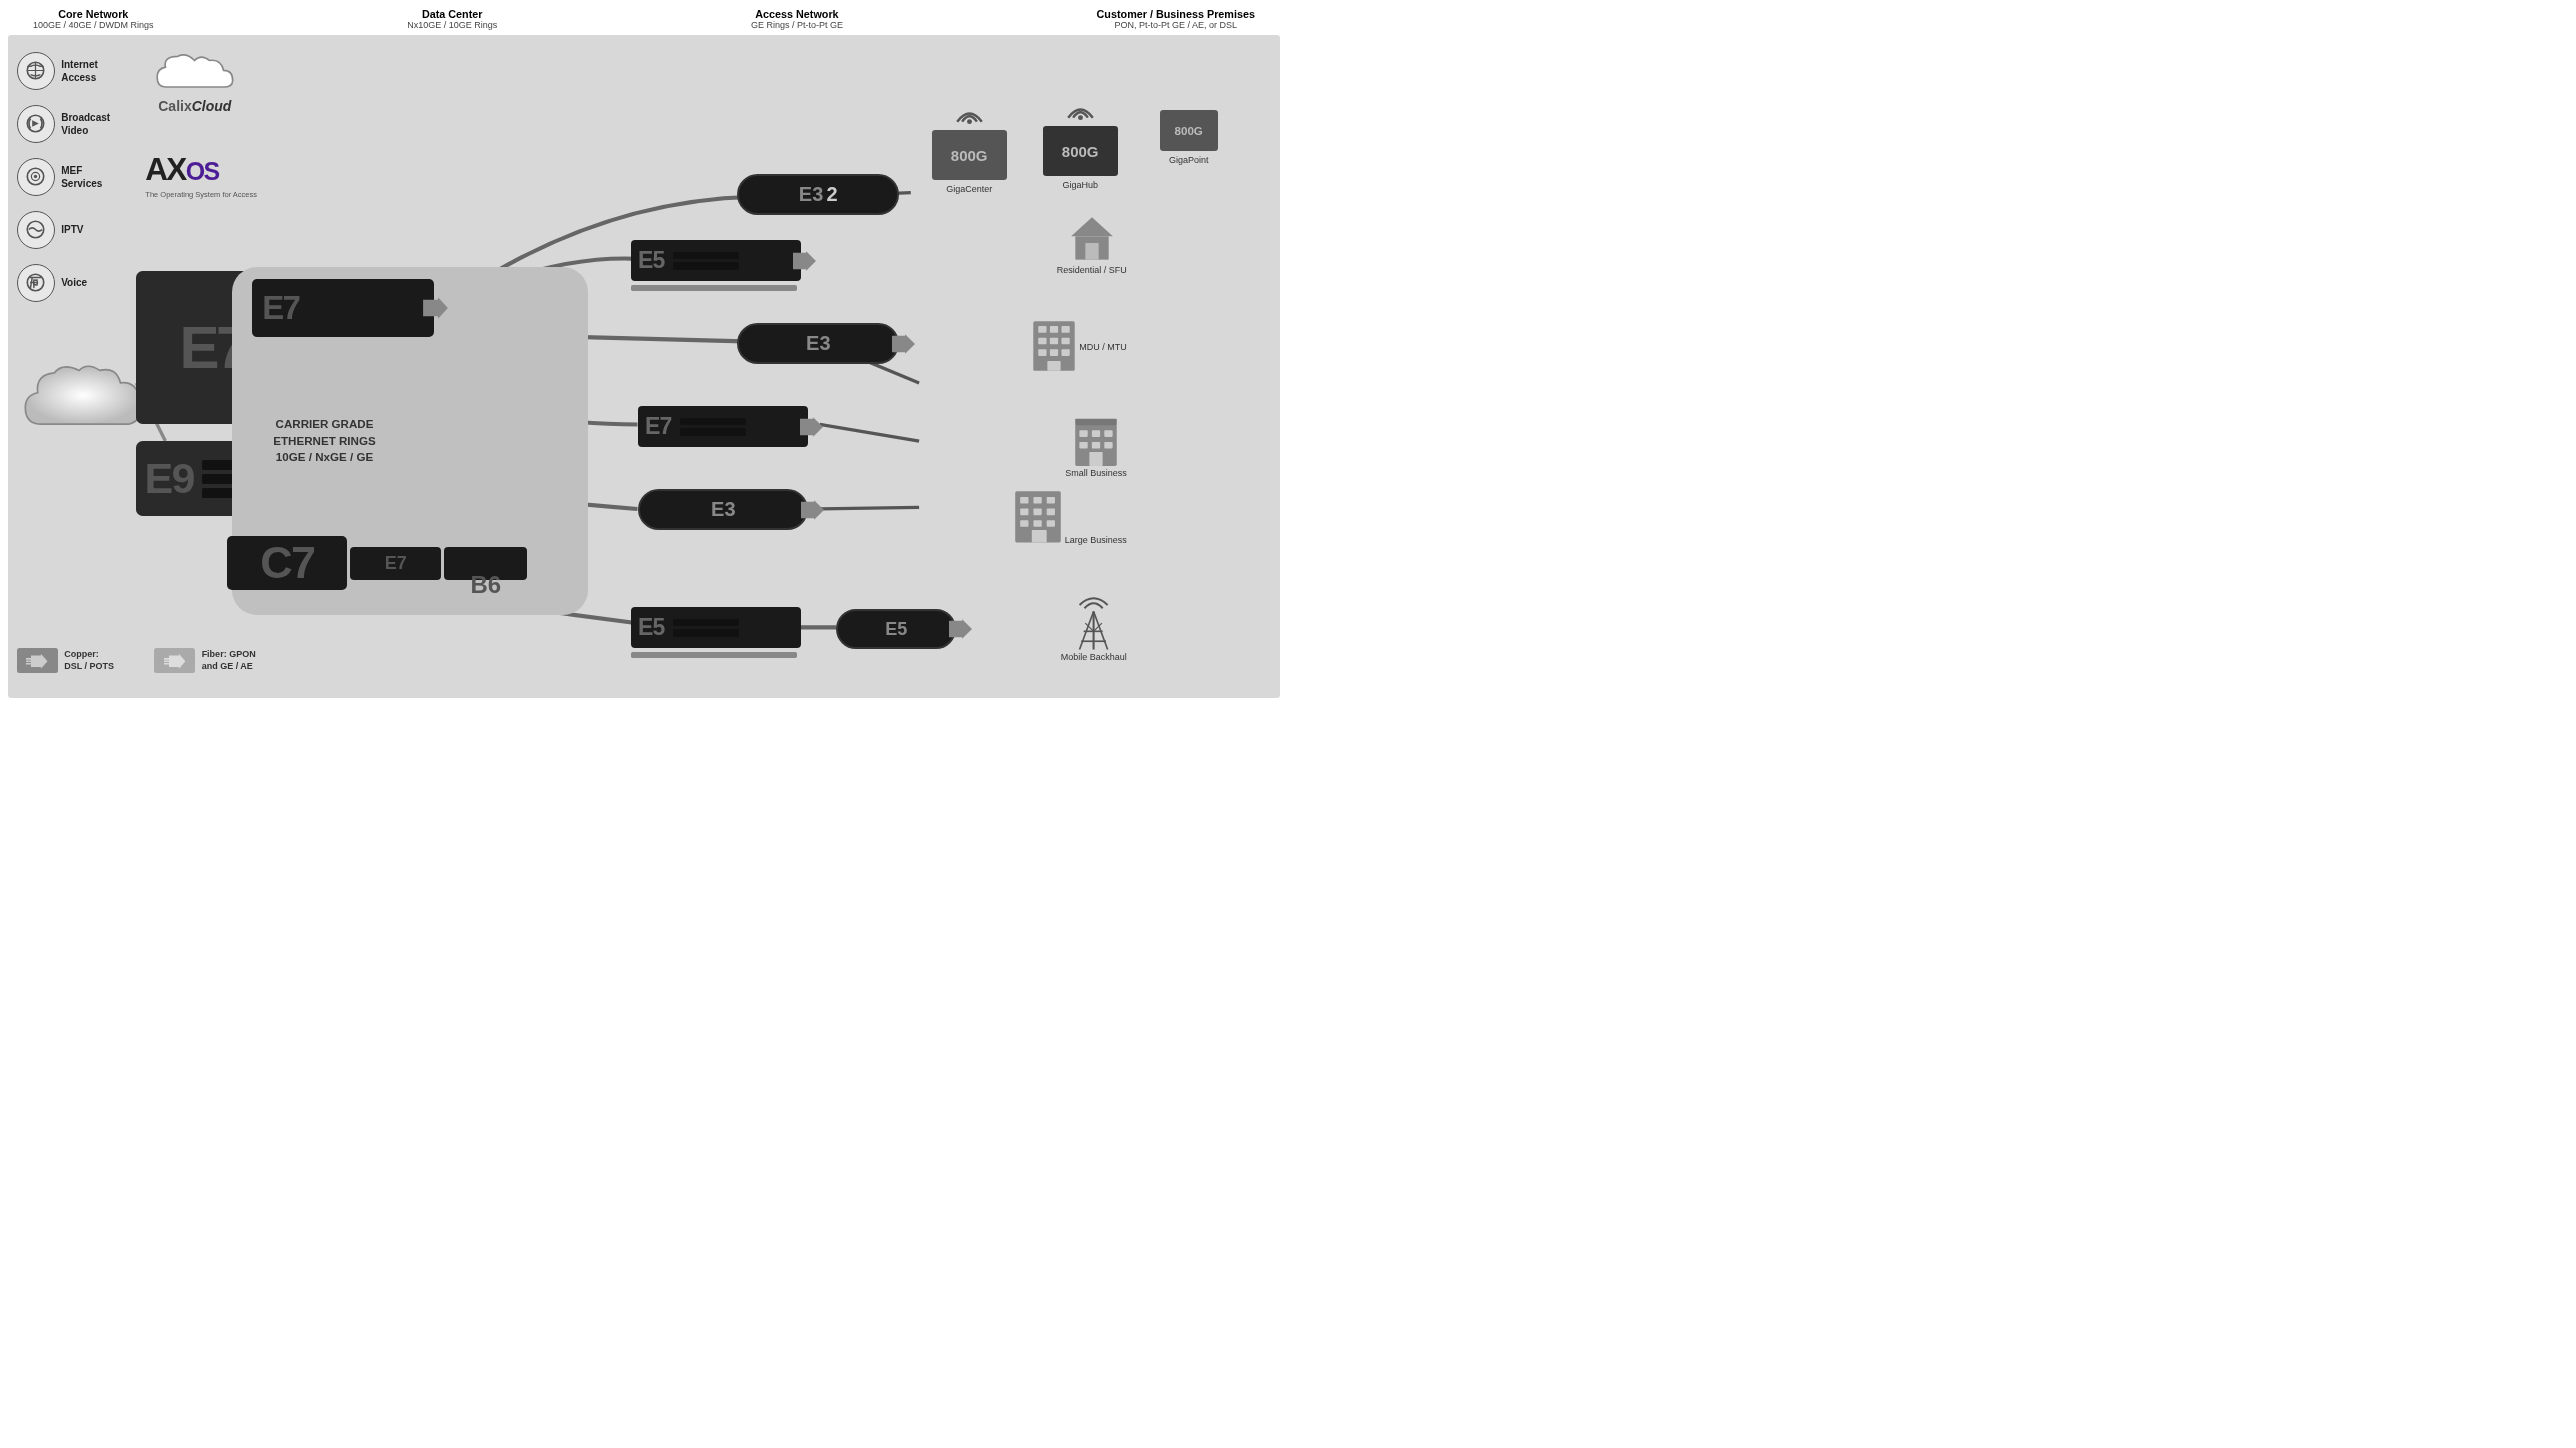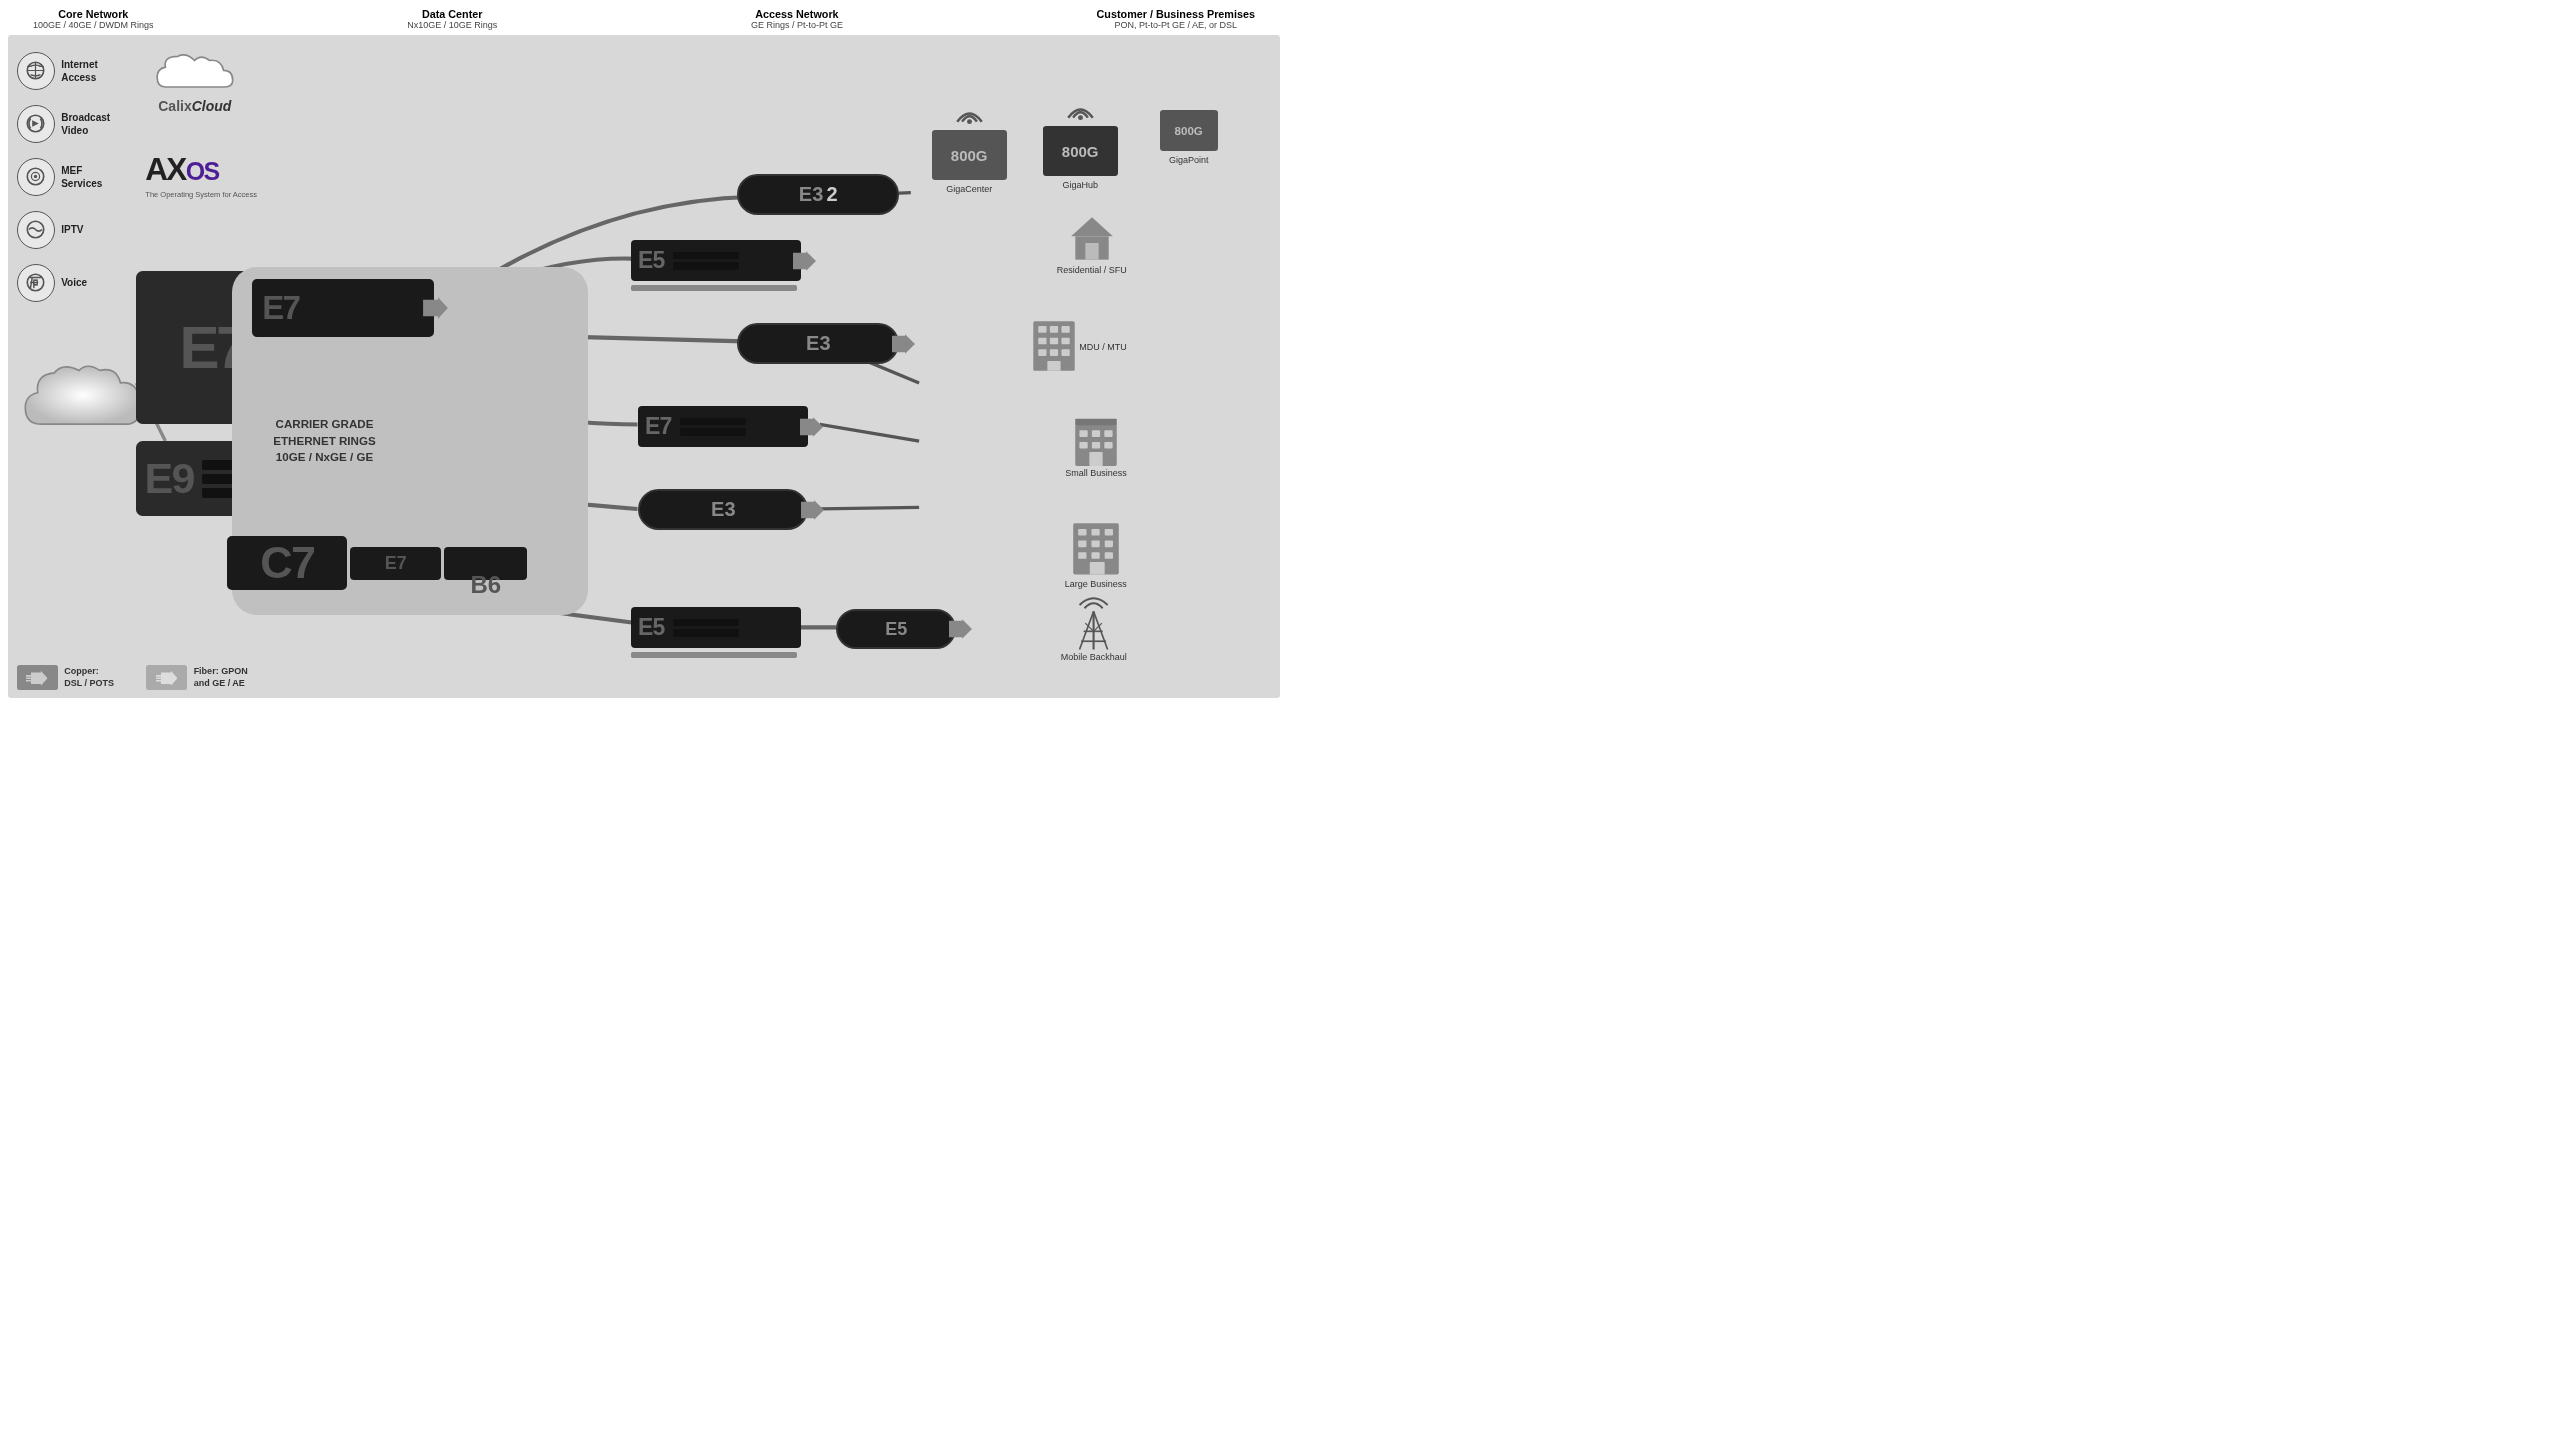--- a/index.html
+++ b/index.html
@@ -252,23 +252,23 @@
       font-size: 24px;
       font-weight: bold;
       color: #555;
       margin-top: 42px;
     }
 
     
     .legend {
       position: absolute;
       left: 8.3px;
-      bottom: 8px;
-      display: flex;
-      gap: 32px;
+      bottom: 25px;
+      display: flex;
+      gap: 40px;
     }
     .legend-item {
       display: flex;
       align-items: center;
       gap: 6.6px;
     }
     .legend-label {
       font-size: 9px;
       font-weight: bold;
       color: #333;
@@ -593,21 +593,21 @@
       <rect x="40" y="22" width="10" height="8" fill="#ccc" rx="1"></rect>
       <rect x="10" y="36" width="10" height="8" fill="#ccc" rx="1"></rect>
       <rect x="25" y="36" width="10" height="8" fill="#ccc" rx="1"></rect>
       <rect x="40" y="36" width="10" height="8" fill="#ccc" rx="1"></rect>
       <rect x="22" y="48" width="16" height="17" fill="#ccc" rx="1"></rect>
       <rect x="5" y="8" width="50" height="8" fill="#777" rx="1"></rect>
     </svg>
     <div style="font-size:9px;color:#333;margin-top:1.7px;text-align:center;">Small Business</div>
   </div>
 
-  <div style="position:absolute;right:153px;top:484px;display:flex;flex-direction:column;align-items:center;">
+  <div style="position:absolute;right:153px;top:452px;display:flex;flex-direction:row;align-items:flex-end;">
     <svg width="54" height="58" viewBox="0 0 65 70">
       <rect x="5" y="5" width="55" height="62" fill="#888" rx="2"></rect>
       <rect x="11" y="12" width="10" height="8" fill="#ccc" rx="1"></rect>
       <rect x="27" y="12" width="10" height="8" fill="#ccc" rx="1"></rect>
       <rect x="43" y="12" width="10" height="8" fill="#ccc" rx="1"></rect>
       <rect x="11" y="26" width="10" height="8" fill="#ccc" rx="1"></rect>
       <rect x="27" y="26" width="10" height="8" fill="#ccc" rx="1"></rect>
       <rect x="43" y="26" width="10" height="8" fill="#ccc" rx="1"></rect>
       <rect x="11" y="40" width="10" height="8" fill="#ccc" rx="1"></rect>
       <rect x="27" y="40" width="10" height="8" fill="#ccc" rx="1"></rect>

